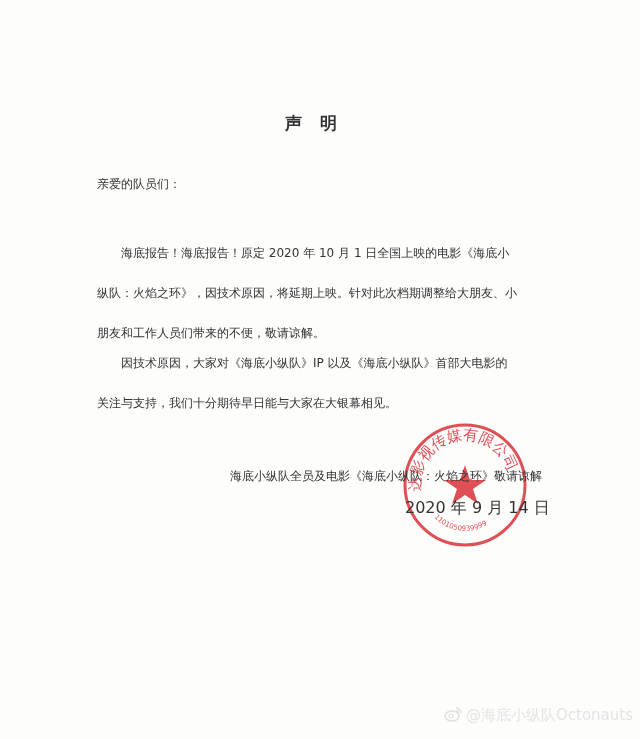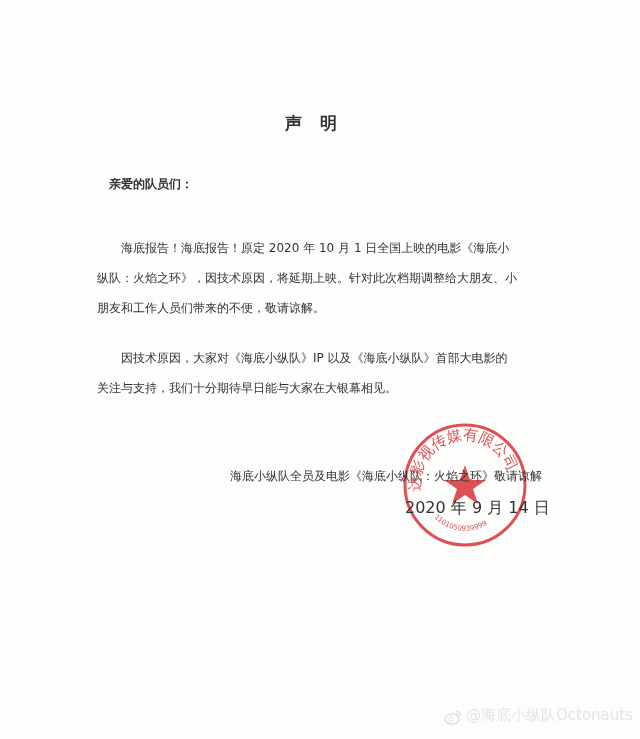--- a/index.html
+++ b/index.html
@@ -9,42 +9,42 @@
     font-family: "DejaVu Sans", "Liberation Sans", sans-serif;
     color: #2a2a2a;
     position: relative;
   }
   .page { position: absolute; left: 0; top: 0; width: 640px; height: 527px; }
   .title {
     position: absolute; left: 0; width: 640px; top: 112px;
     text-align: center; font-size: 17px; font-weight: bold; letter-spacing: 18px;
     color: #333;
   }
-  .salutation { position: absolute; left: 109px; top: 176px; font-size: 12px; color: #333; font-weight: bold; }
+  .salutation { position: absolute; left: 97px; top: 176px; font-size: 12px; color: #333; }
   .para {
     position: absolute; left: 97px; width: 420px;
-    font-size: 12px; line-height: 30px; color: #333;
+    font-size: 12px; line-height: 40px; color: #333;
     text-indent: 2em;
   }
   .p1 { top: 233px; }
   .p2 { top: 343px; }
   .sign {
     position: absolute; left: 230px; top: 468px; font-size: 12px; color: #333;
   }
   .date {
     position: absolute; left: 405px; top: 498px; font-size: 16px; color: #333;
   }
   .seal {
     position: absolute; left: 400px; top: 420px; width: 130px; height: 130px;
     opacity: 0.85;
   }
   .watermark {
     position: absolute; left: 444px; top: 706px; font-size: 15px;
     color: #e4e4e4; white-space: nowrap;
-    display: flex; align-items: flex-end; gap: 4px;
+    display: flex; align-items: flex-start; gap: 4px;
   }
   .watermark .weibo {
     width: 18px; height: 16px;
   }
 </style>
 </head>
 <body>
 
 <div class="page">
   <div class="title">声明</div>

